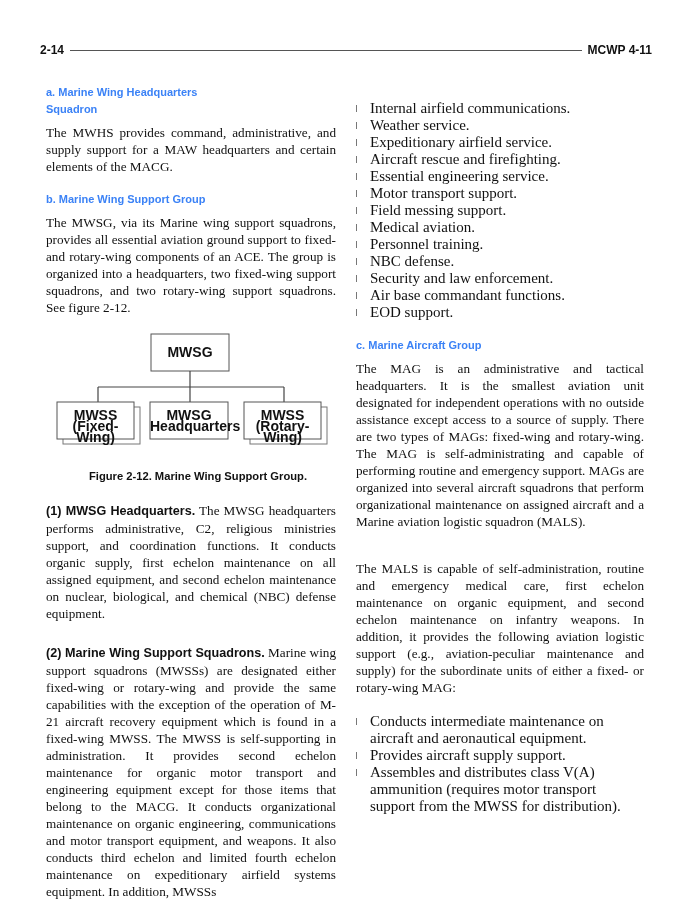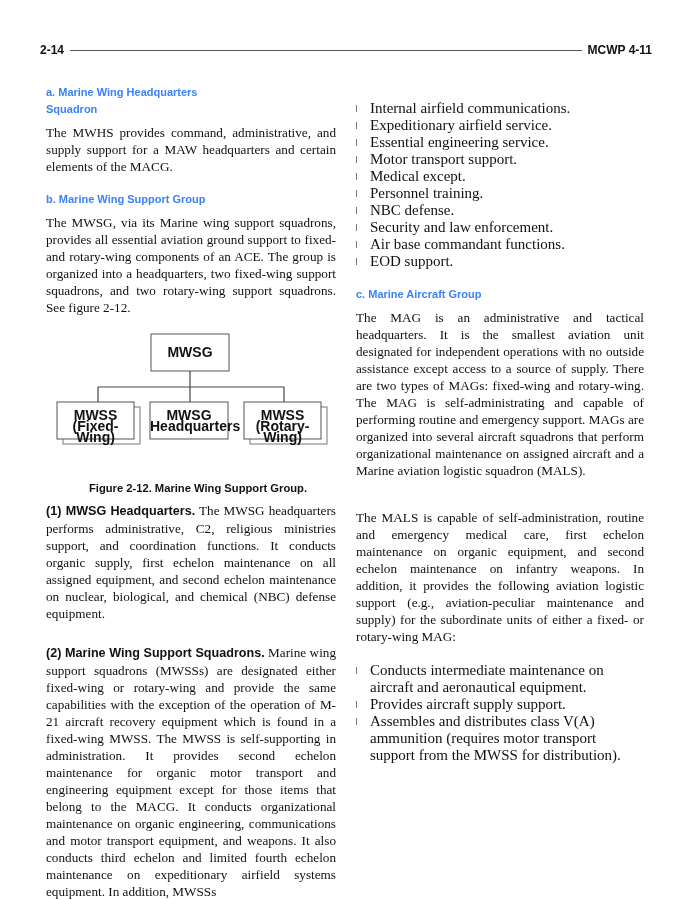--- a/index.html
+++ b/index.html
@@ -91,37 +91,39 @@
       <span>(Fixed-Wing)</span>
     </div>
     <div class="box-label" style="left:104px; top:80px; width:78px;">
       <span>MWSG</span><br>
       <span>Headquarters</span>
     </div>
     <div class="box-label" style="left:198px; top:80px; width:77px;">
       <span>MWSS</span><br>
       <span>(Rotary-Wing)</span>
     </div>
-    <div class="fig-caption" style="position:absolute; top:150px; left:0; width:280px;">Figure 2-12. Marine Wing Support Group.</div>
+    <div class="fig-caption" style="position:absolute; top:138px; left:0; width:280px;">Figure 2-12. Marine Wing Support Group.</div>
   </div>
 
   <p style="margin-top:12px"><span class="para-lead">(1) MWSG Headquarters.</span><span> The MWSG headquarters performs administrative, C2, religious ministries support, and coordination functions. It conducts organic supply, first echelon maintenance on all assigned equipment, and second echelon maintenance on nuclear, biological, and chemical (NBC) defense equipment.</span></p>
 
   <p style="margin-top:22px"><span class="para-lead">(2) Marine Wing Support Squadrons.</span><span> Marine wing support squadrons (MWSSs) are designated either fixed-wing or rotary-wing and provide the same capabilities with the exception of the operation of M-21 aircraft recovery equipment which is found in a fixed-wing MWSS. The MWSS is self-supporting in administration. It provides second echelon maintenance for organic motor transport and engineering equipment except for those items that belong to the MACG. It conducts organizational maintenance on organic engineering, communications and motor transport equipment, and weapons. It also conducts third echelon and limited fourth echelon maintenance on expeditionary airfield systems equipment. In addition, MWSSs</span></p>
 </div>
 
 <div class="col col-right">
 
   <ul class="bullets" style="margin-top:16px">
     <li><span class="bul"></span><span>Internal airfield communications.</span></li>
+    <li><span class="bul"></span><span>Weather service.</span></li>
     <li><span class="bul"></span><span>Expeditionary airfield service.</span></li>
-    <li><span class="bul"></span></li>
+    <li><span class="bul"></span><span>Aircraft rescue and firefighting.</span></li>
     <li><span class="bul"></span><span>Essential engineering service.</span></li>
     <li><span class="bul"></span><span>Motor transport support.</span></li>
-    <li><span class="bul"></span><span>Medical except.</span></li>
+    <li><span class="bul"></span><span>Field messing support.</span></li>
+    <li><span class="bul"></span><span>Medical aviation.</span></li>
     <li><span class="bul"></span><span>Personnel training.</span></li>
     <li><span class="bul"></span><span>NBC defense.</span></li>
     <li><span class="bul"></span><span>Security and law enforcement.</span></li>
     <li><span class="bul"></span><span>Air base commandant functions.</span></li>
     <li><span class="bul"></span><span>EOD support.</span></li>
   </ul>
 
   <h2 style="margin-top:16px">c.  Marine Aircraft Group</h2>
   <p>The MAG is an administrative and tactical headquarters. It is the smallest aviation unit designated for independent operations with no outside assistance except access to a source of supply. There are two types of MAGs: fixed-wing and rotary-wing. The MAG is self-administrating and capable of performing routine and emergency support. MAGs are organized into several aircraft squadrons that perform organizational maintenance on assigned aircraft and a Marine aviation logistic squadron (MALS).</p>
 

